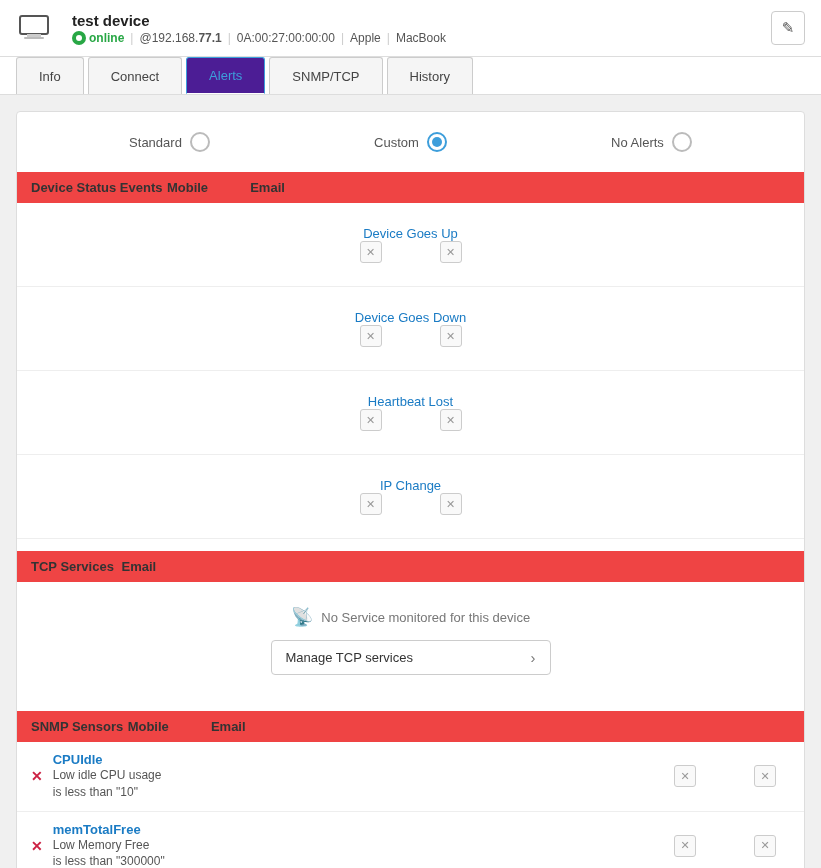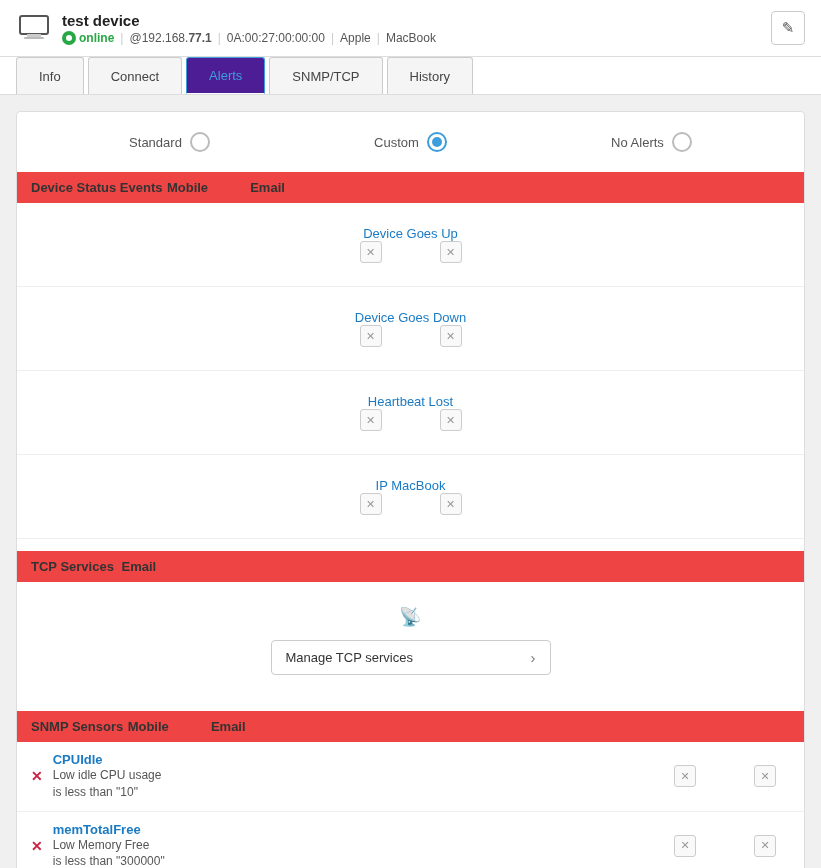--- a/index.html
+++ b/index.html
@@ -15,21 +15,21 @@
       padding: 10px 16px;
       display: flex;
       align-items: center;
       justify-content: space-between;
       border-bottom: 1px solid #ddd;
     }
 
     .device-header-left {
       display: flex;
       align-items: center;
-      gap: 10px;
+      gap: 20px;
     }
 
     .device-icon {
       width: 36px;
       height: 36px;
     }
 
     .device-info {}
     .device-name {
       font-size: 15px;
@@ -423,41 +423,42 @@
         <div class="checkbox-cell">
           <div class="check-icon">✕</div>
         </div>
         <div class="checkbox-cell">
           <div class="check-icon">✕</div>
         </div>
       </div>
     </div>
 
     <div class="event-row">
-      <span class="event-name">IP MacBook</span>
+      <span class="event-name">IP Change</span>
       <div class="event-checkboxes">
         <div class="checkbox-cell">
           <div class="check-icon">✕</div>
         </div>
         <div class="checkbox-cell">
           <div class="check-icon">✕</div>
         </div>
       </div>
     </div>
 
     <div class="tcp-section">
       <div class="section-header">
         <span class="section-header-title">TCP Services</span>
         <div class="section-header-cols">
           <span class="col-label">Email</span>
         </div>
       </div>
       <div class="tcp-empty">
         <div class="tcp-empty-row">
           <span class="no-service-icon">📡</span>
+          <span>No Service monitored for this device</span>
         </div>
         <button class="manage-btn">
           <span>Manage TCP services</span>
           <span class="manage-btn-arrow">›</span>
         </button>
       </div>
     </div>
 
     <div class="snmp-section">
       <div class="section-header">

